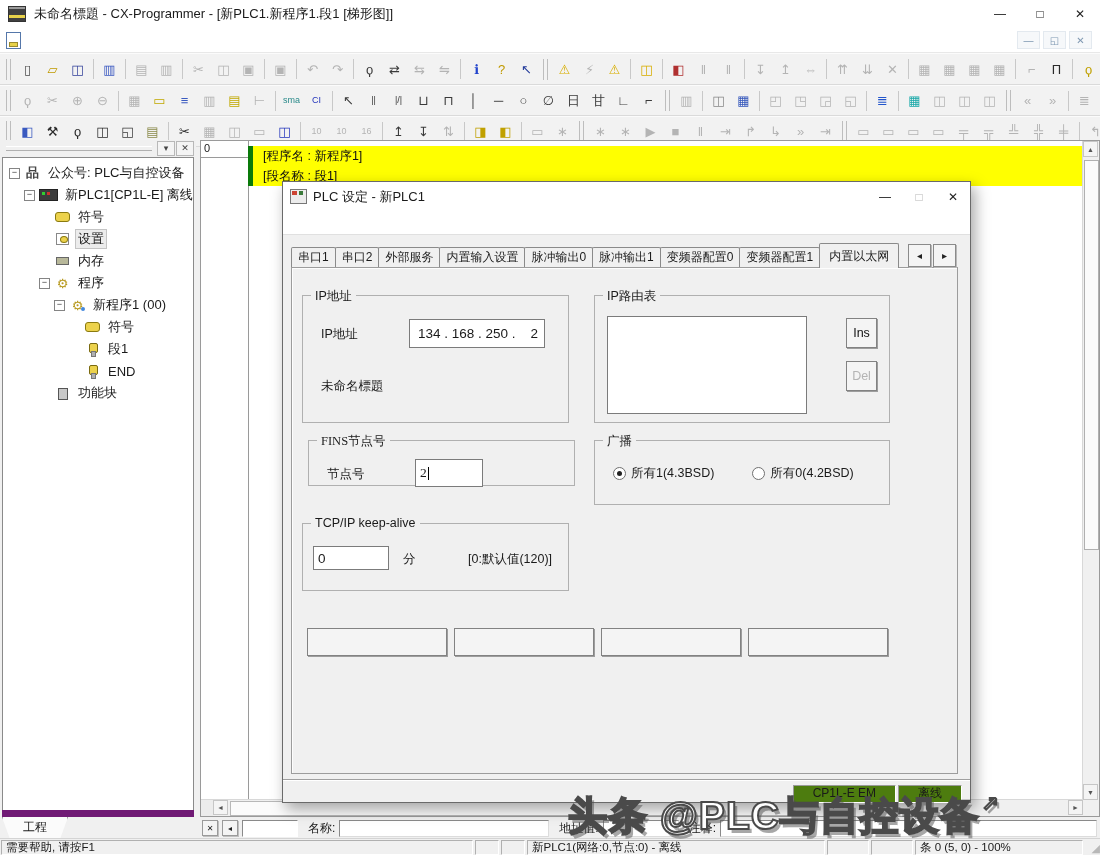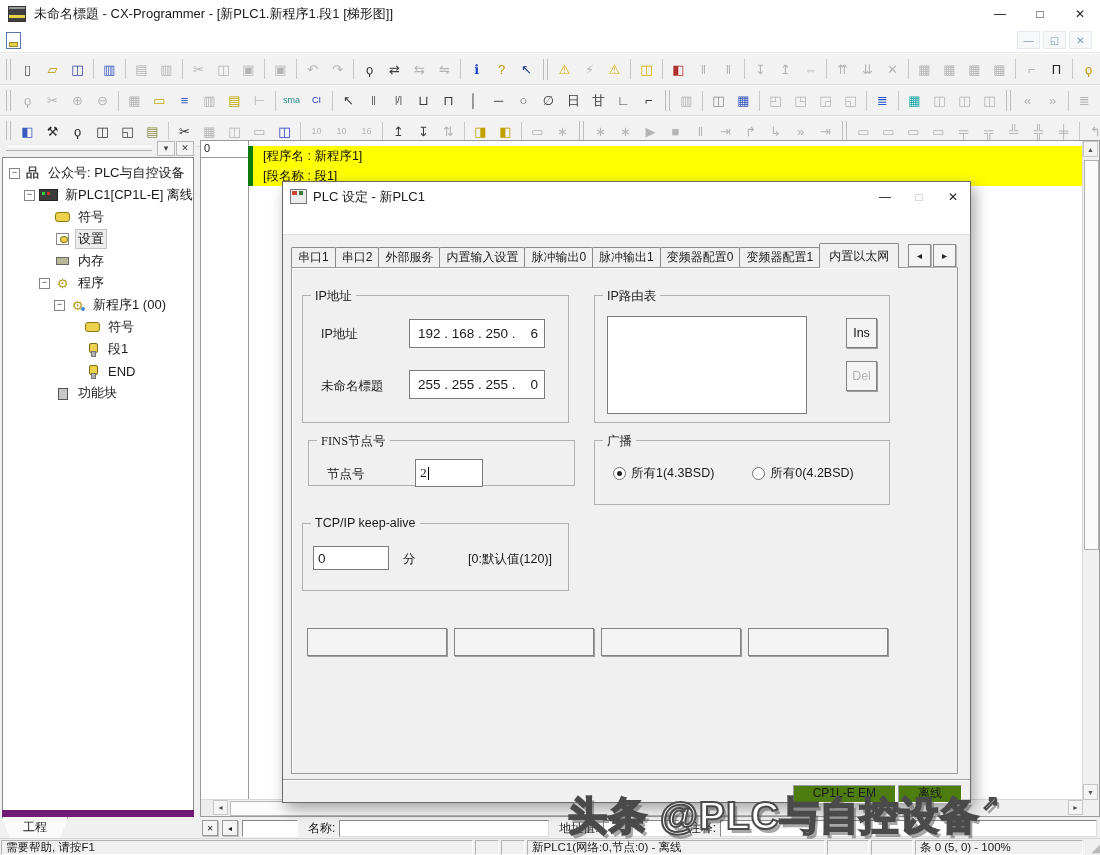--- a/index.html
+++ b/index.html
@@ -749,23 +749,22 @@
     <div class="tab-arrows">
       <span class="arr-btn">◂</span>
       <span class="arr-btn">▸</span>
     </div>
 
     <div class="tab-frame">
 
       <div class="group" style="left:10px;top:27px;width:267px;height:128px;">
         <span class="gtitle">IP地址</span>
         <span class="glabel" style="left:18px;top:30px;">IP地址</span>
-        <div class="field" style="left:106px;top:23px;width:136px;height:29px;"><span>192 . 168 . 250 .    6</span></div>
+        <div class="field" style="left:106px;top:23px;width:136px;height:29px;"><span>134 . 168 . 250 .    2</span></div>
         <span class="glabel" style="left:18px;top:82px;">未命名標題</span>
-        <div class="field" style="left:106px;top:74px;width:136px;height:29px;"><span>255 . 255 . 255 .    0</span></div>
       </div>
 
       <div class="group" style="left:302px;top:27px;width:296px;height:128px;">
         <span class="gtitle">IP路由表</span>
         <div class="listbox" style="left:12px;top:20px;width:198px;height:96px;"></div>
         <button class="btn3d" style="position:absolute;right:12px;top:22px;width:31px;height:30px;">Ins</button>
         <button class="btn3d disabled" style="position:absolute;right:12px;top:65px;width:31px;height:30px;">Del</button>
       </div>
 
       <div class="group" style="left:16px;top:172px;width:267px;height:46px;font-family:Liberation Serif, serif;">

